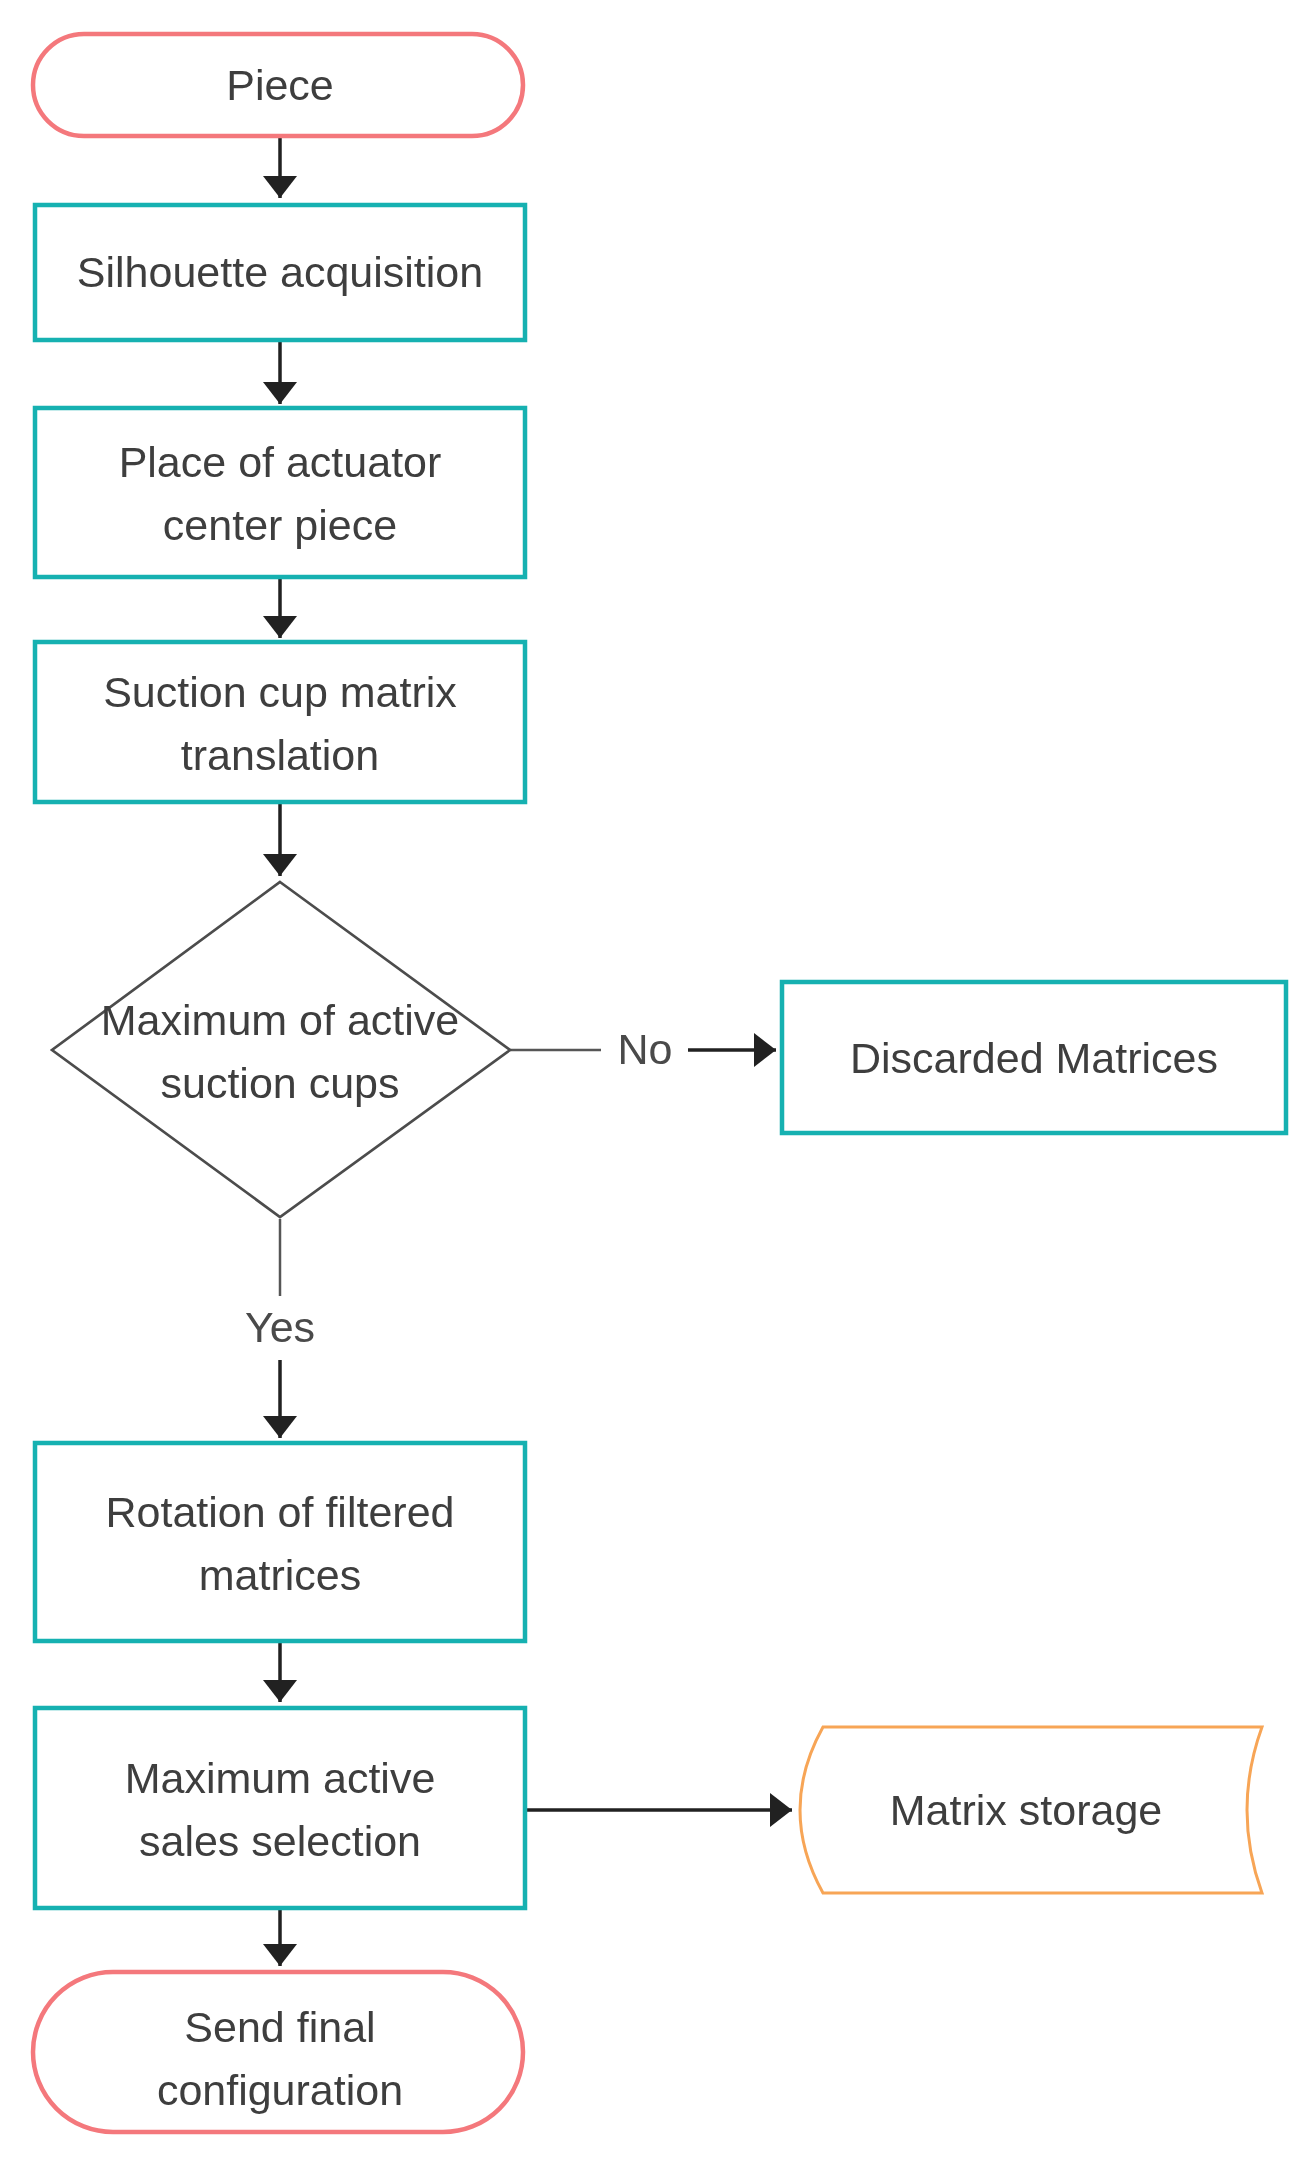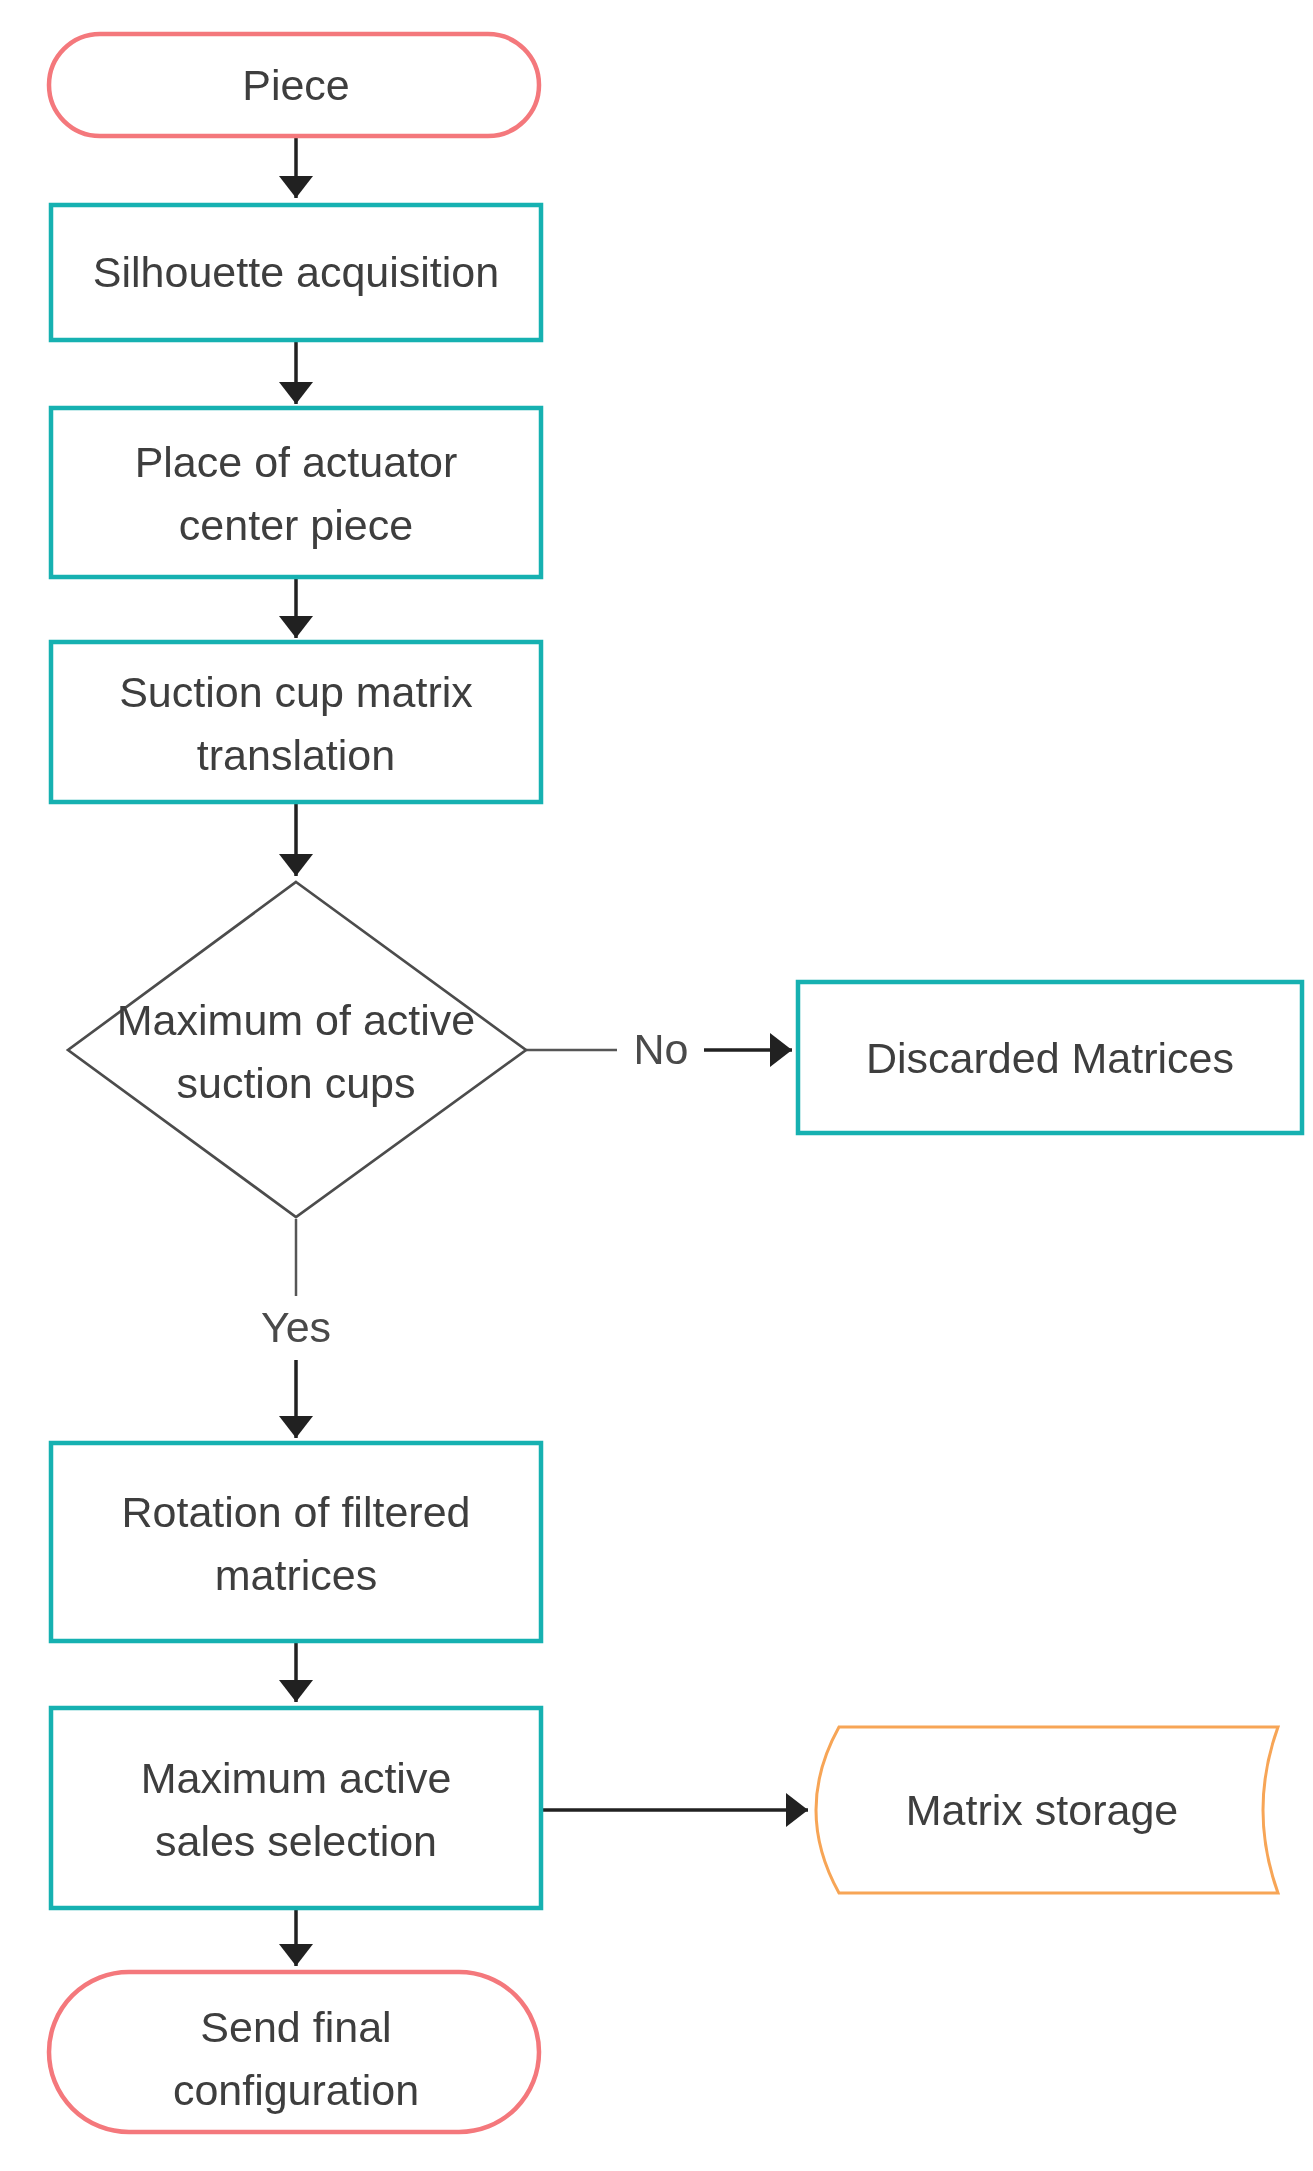--- a/index.html
+++ b/index.html
@@ -2,21 +2,20 @@
 <html><head>
 <meta charset="utf-8">
 <style>
   html, body { margin: 0; padding: 0; background: #ffffff; }
   .canvas {
     position: relative;
     width: 1153px;
     height: 2171px;
     background: #ffffff;
     font-family: "Liberation Sans", sans-serif;
-    padding-left: 16px;
   }
   svg { display: block; }
   text {
     font-family: "Liberation Sans", sans-serif;
     font-size: 43px;
     text-anchor: middle;
   }
   .terminator { fill: #ffffff; stroke-width: 4.5; }
   .process    { fill: #ffffff; stroke-width: 4.5; }
   .decision   { fill: #ffffff; stroke-width: 2.7; }

